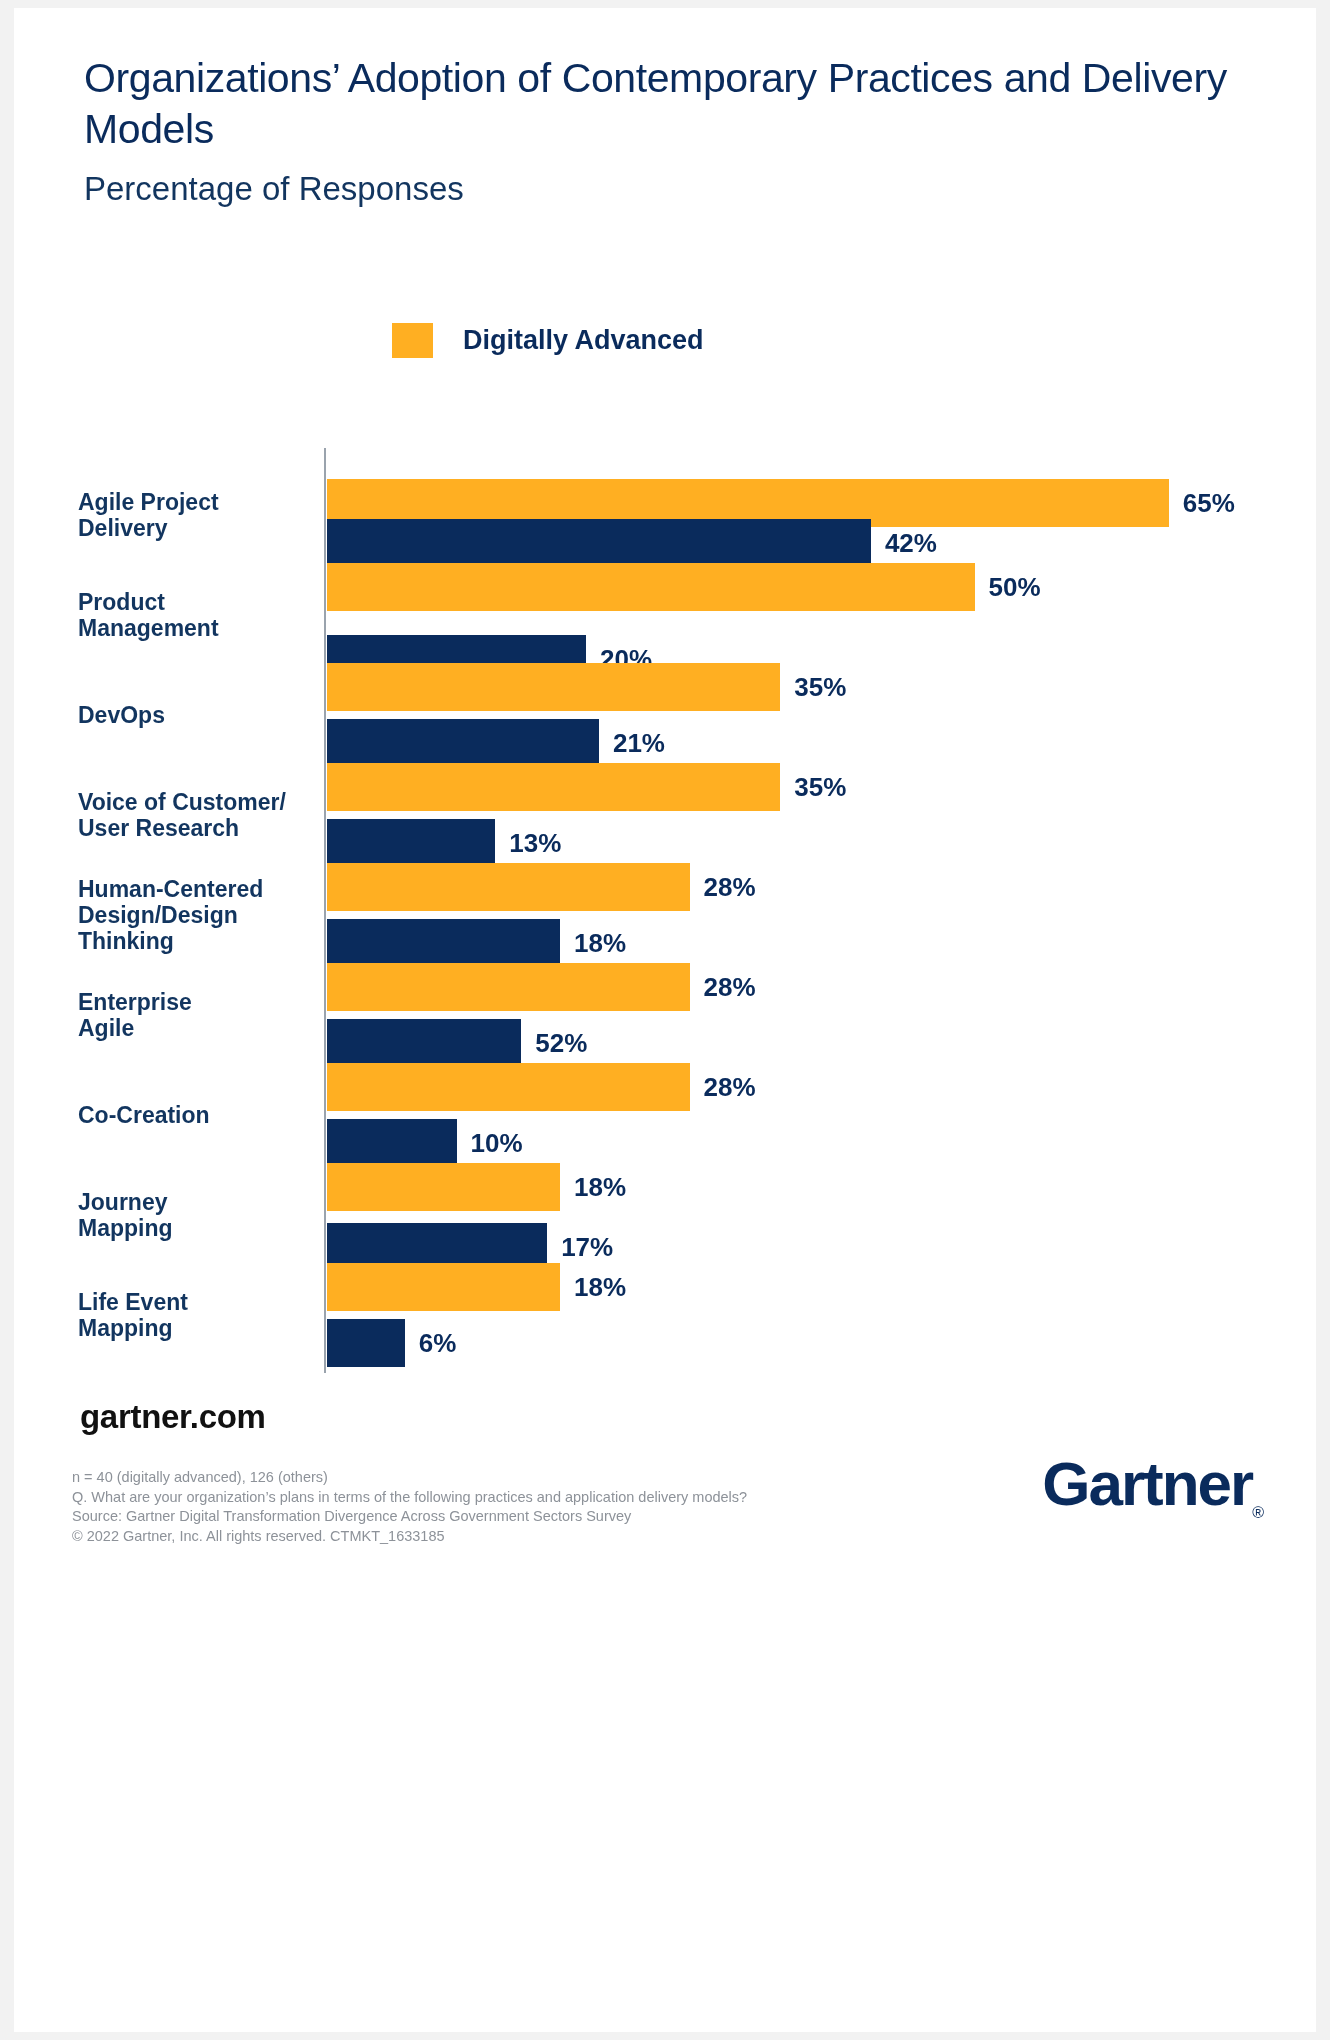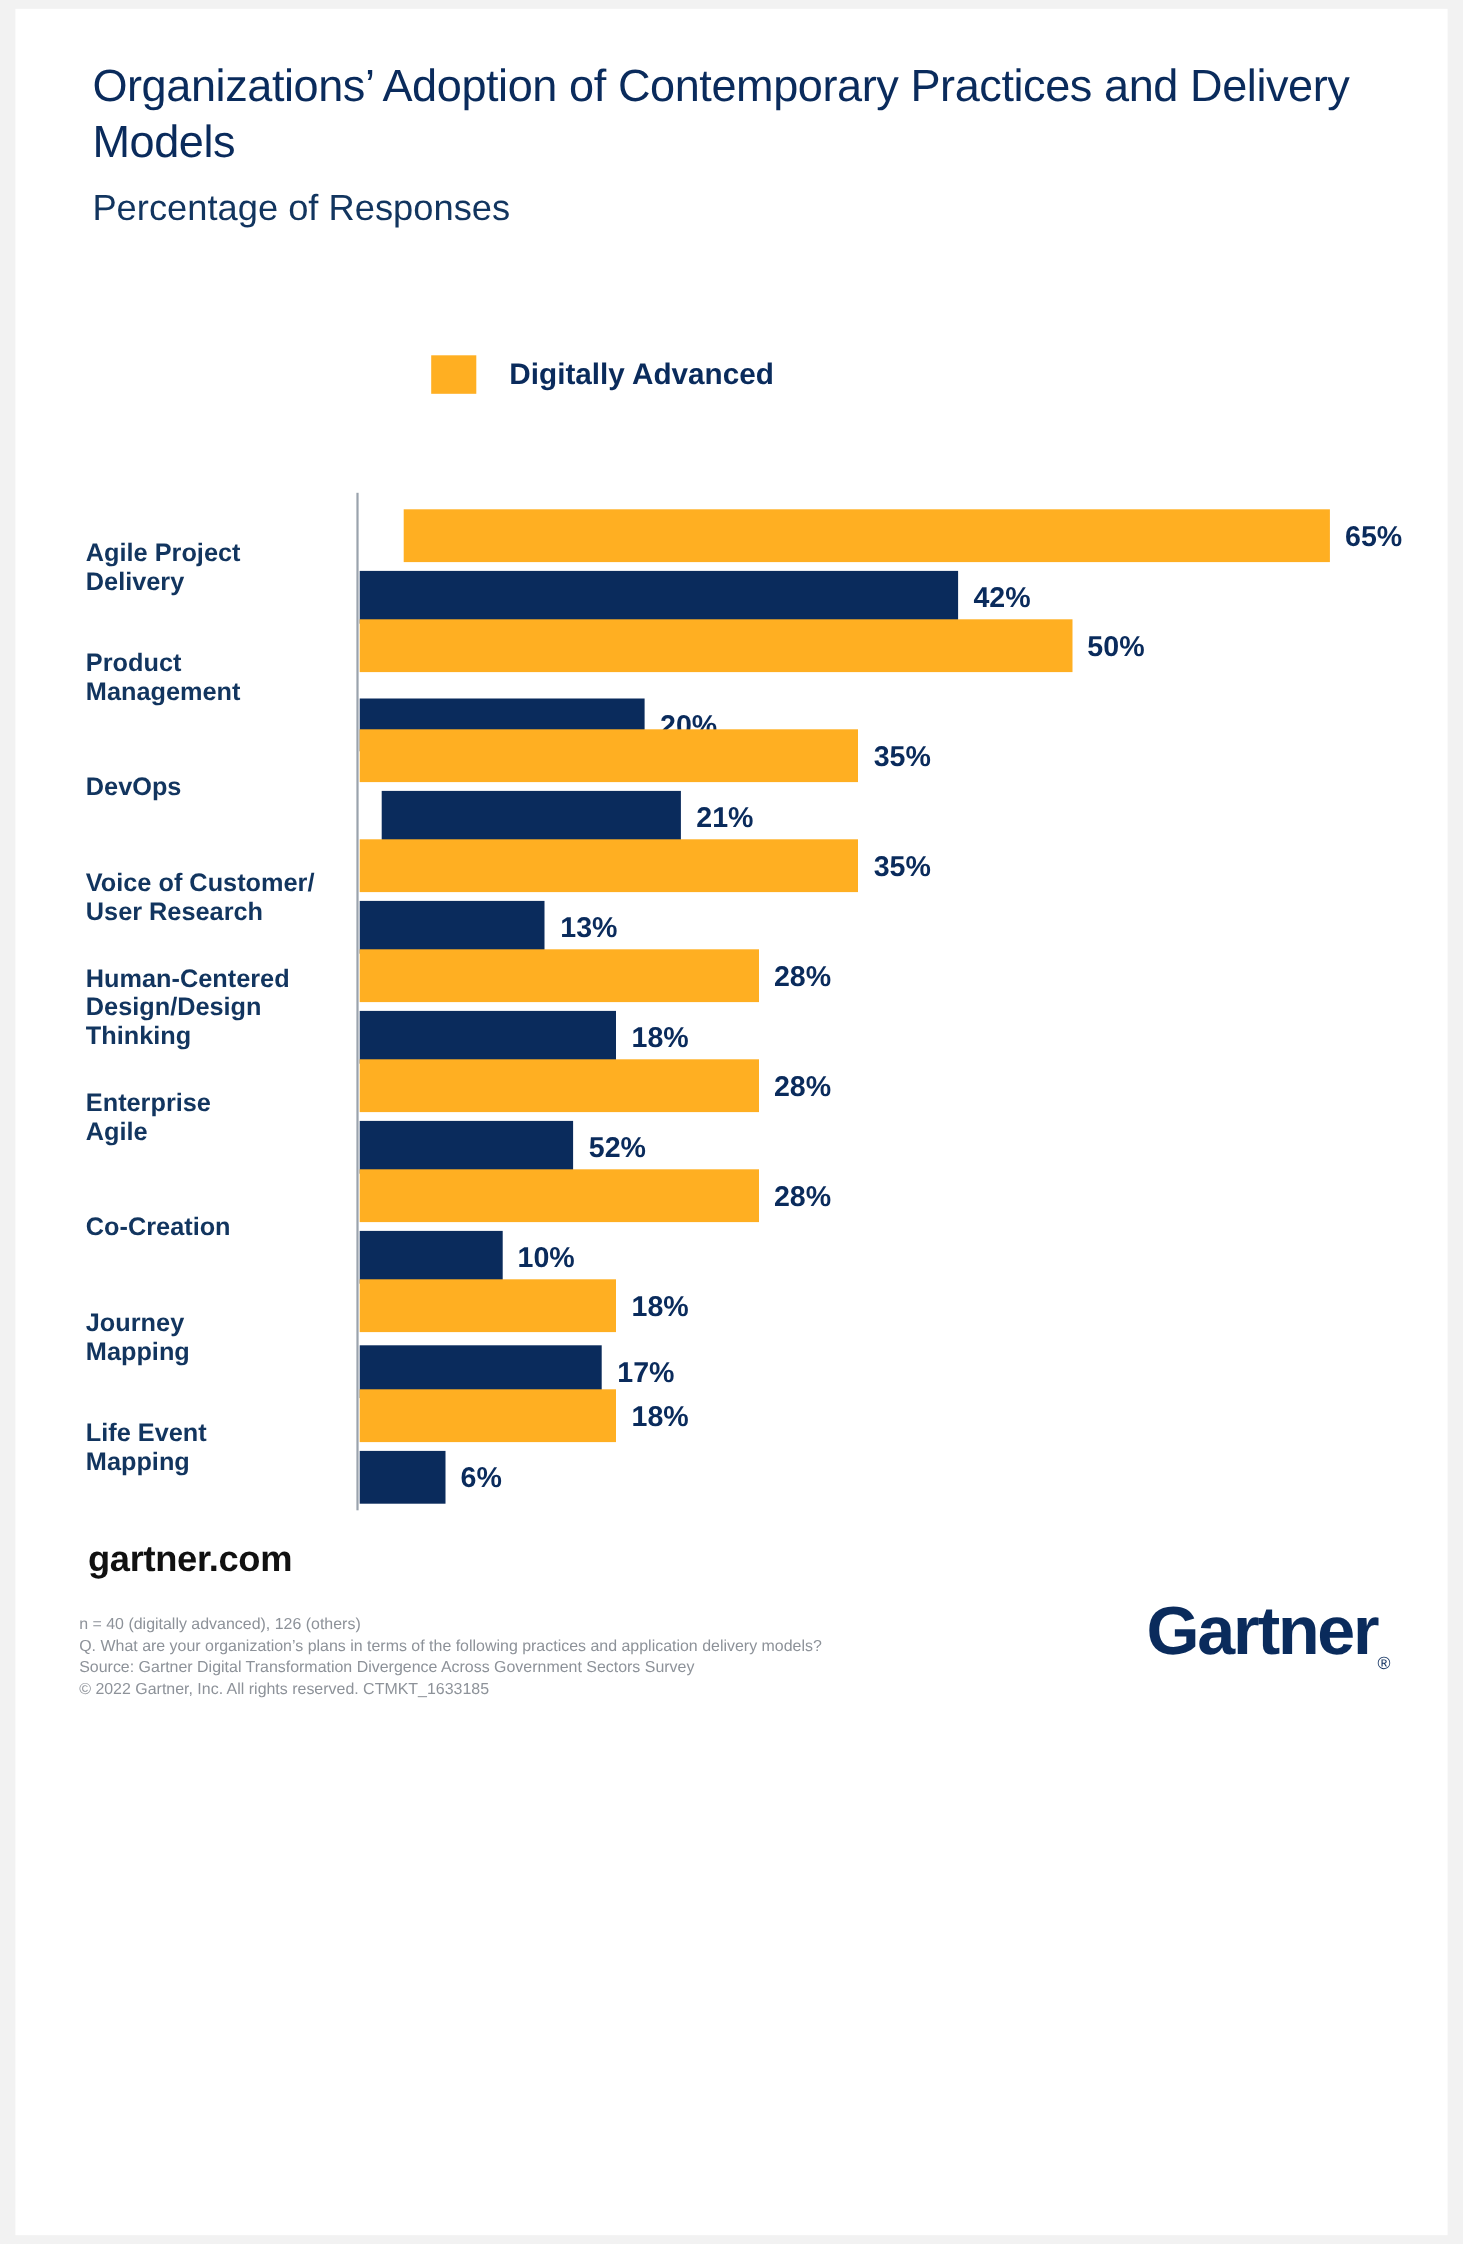--- a/index.html
+++ b/index.html
@@ -142,21 +142,21 @@
   </div>
 
   <div id="plot">
     <div id="axis-line"></div>
     <div id="bars">
         <div class="cat-group" style="top: 15px; height: 104px;">
           <div class="cat-label" style="top: 26px;">
             <div>Agile Project</div>
             <div>Delivery</div>
           </div>
-          <div class="bar-row" style="top: 0px; height: 48px; margin-left: 40px;">
+          <div class="bar-row" style="top: 16px; height: 48px;">
             <div class="bar bar-orange" style="width: 841.75px;"></div>
             <span class="bar-value">65%</span>
           </div>
           <div class="bar-row" style="top: 56px; height: 48px;">
             <div class="bar bar-navy" style="width: 543.9px;"></div>
             <span class="bar-value">42%</span>
           </div>
         </div>
         <div class="cat-group" style="top: 115px; height: 104px;">
           <div class="cat-label" style="top: 26px;">
@@ -173,21 +173,21 @@
           </div>
         </div>
         <div class="cat-group" style="top: 215px; height: 104px;">
           <div class="cat-label" style="top: 39px;">
             <div>DevOps</div>
           </div>
           <div class="bar-row" style="top: 0px; height: 48px;">
             <div class="bar bar-orange" style="width: 453.25px;"></div>
             <span class="bar-value">35%</span>
           </div>
-          <div class="bar-row" style="top: 56px; height: 48px; padding-left: 20px;">
+          <div class="bar-row" style="top: 56px; height: 48px;">
             <div class="bar bar-navy" style="width: 271.95px;"></div>
             <span class="bar-value">21%</span>
           </div>
         </div>
         <div class="cat-group" style="top: 315px; height: 104px;">
           <div class="cat-label" style="top: 26px;">
             <div>Voice of Customer/</div>
             <div>User Research</div>
           </div>
           <div class="bar-row" style="top: 0px; height: 48px;">

